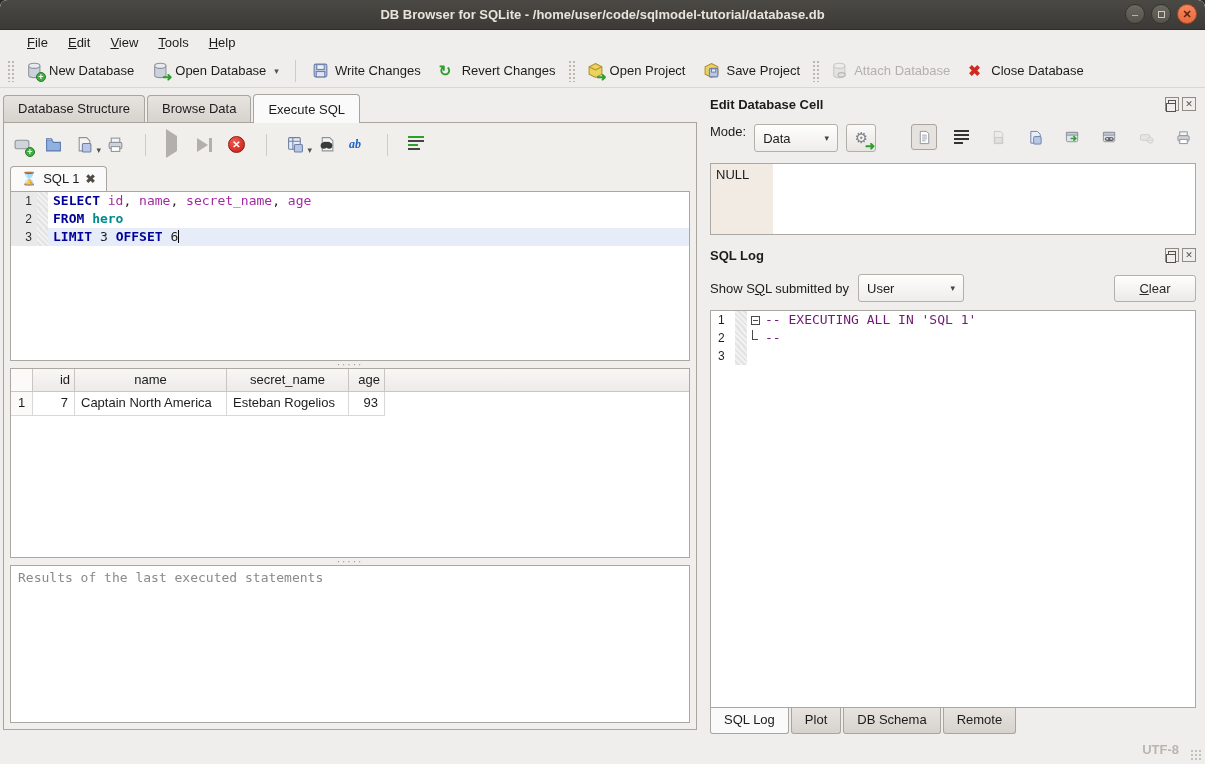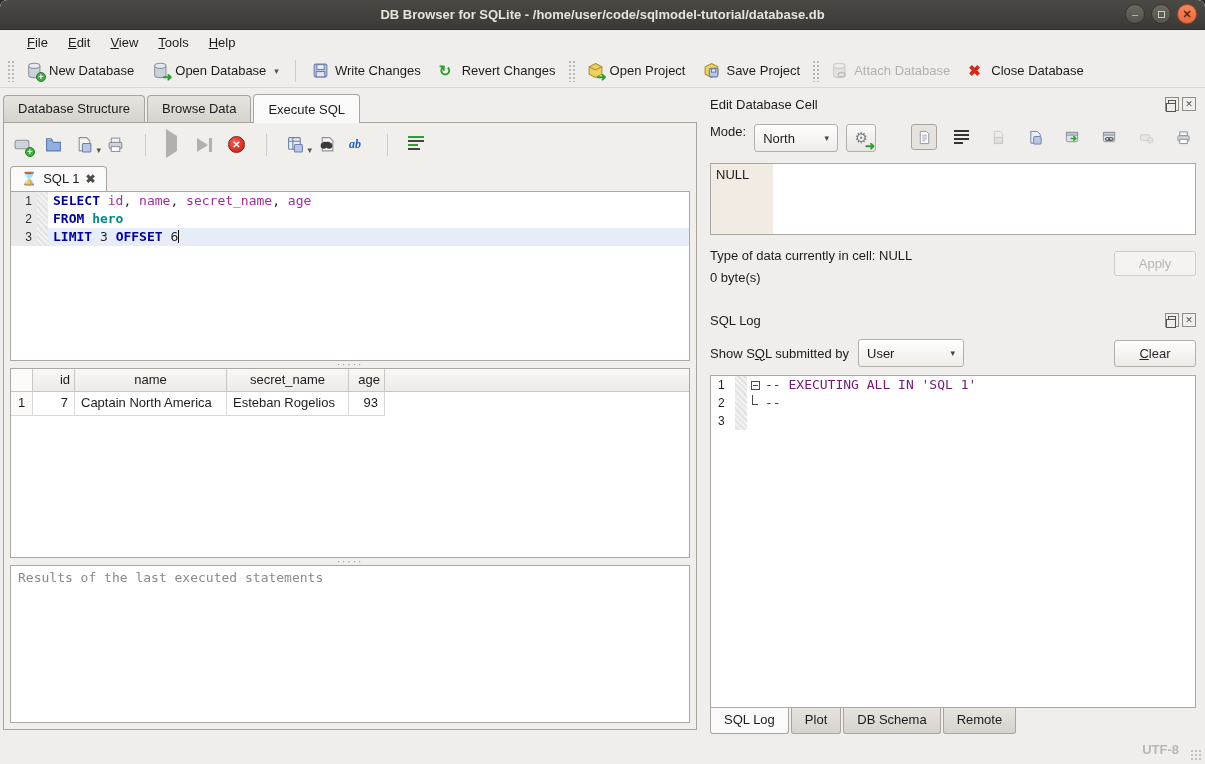--- a/index.html
+++ b/index.html
@@ -101,21 +101,21 @@
   .c-id { width:42px; flex:0 0 42px; text-align:right; }
   .c-name { width:152px; flex:0 0 152px; }
   .c-secret { width:122px; flex:0 0 122px; }
   .c-age { width:36px; flex:0 0 36px; text-align:right; }
   .c-fill { flex:1 1 auto; border-right:none; }
   
   .rmsg { flex:1 1 auto; border:1px solid #aba7a1; background:#fff; padding:4px 7px;
           font-family:"DejaVu Sans Mono", monospace; font-size:13px; color:#8a8a8a; }
   
   .dock-title { display:flex; align-items:center; height:20px; flex:0 0 20px; }
-  .dock-title .dt { font-size:13px; }
+  .dock-title .dt { font-size:13px;font-weight:bold; }
   .dock-btns { margin-left:auto; display:flex; gap:3px; }
   .dbtn { width:14px; height:14px; border:1px solid #8f8b85; display:flex; align-items:center; justify-content:center;
           font-size:9px; color:#55524d; background:#f0eeec; }
   .float-ic { position:relative; width:8px; height:8px; border:1px solid #55524d; background:#f0eeec; }
   .float-ic::after { content:""; position:absolute; left:-3px; top:2px; width:8px; height:7px;
                      border:1px solid #55524d; background:#f0eeec; }
   .mode-row { display:flex; align-items:flex-start; margin-top:10px; height:30px; flex:0 0 30px; gap:8px; }
   .select { display:flex; align-items:center; justify-content:space-between; gap:8px;
             background:linear-gradient(#fefefe,#efedea); border:1px solid #b3afa9; border-radius:3px;
             padding:4px 8px; height:28px; }
@@ -413,21 +413,21 @@
             </span>
           <span class="dbtn">
               <span>✕</span>
             </span>
         </span>
       </div>
 
       <div class="mode-row">
         <span>Mode:</span>
         <div class="select" style="width:84px">
-          <span>North</span>
+          <span>Data</span>
           <span class="arr">▾</span>
         </div>
         <div class="gearbtn">
           <span class="gear">⚙</span>
           <span class="badge arr" style="right:0;bottom:0">➜</span>
         </div>
         <div class="cell-icons">
           <span class="cibtn pressed">
             <svg class="i15" viewBox="0 0 16 16">
                 <path d="M3.5 1.5h6.5l2.5 2.5V14.5H3.5z" fill="#fff" stroke="#8d939d"></path>
@@ -486,27 +486,20 @@
         </div>
       </div>
 
       <div class="null-box">
         <div class="null-col">
           <span>NULL</span>
         </div>
         <div style="flex:1"></div>
       </div>
 
-      <div class="type-row">
-        <div class="type-lines">
-          <span>Type of data currently in cell: NULL</span>
-          <span>0 byte(s)</span>
-        </div>
-        <div class="applybtn">Apply</div>
-      </div>
 
       <div class="dock-title log-title">
         <span class="dt">SQL Log</span>
         <span class="dock-btns">
           <span class="dbtn">
               <span class="float-ic"></span>
             </span>
           <span class="dbtn">
               <span>✕</span>
             </span>

